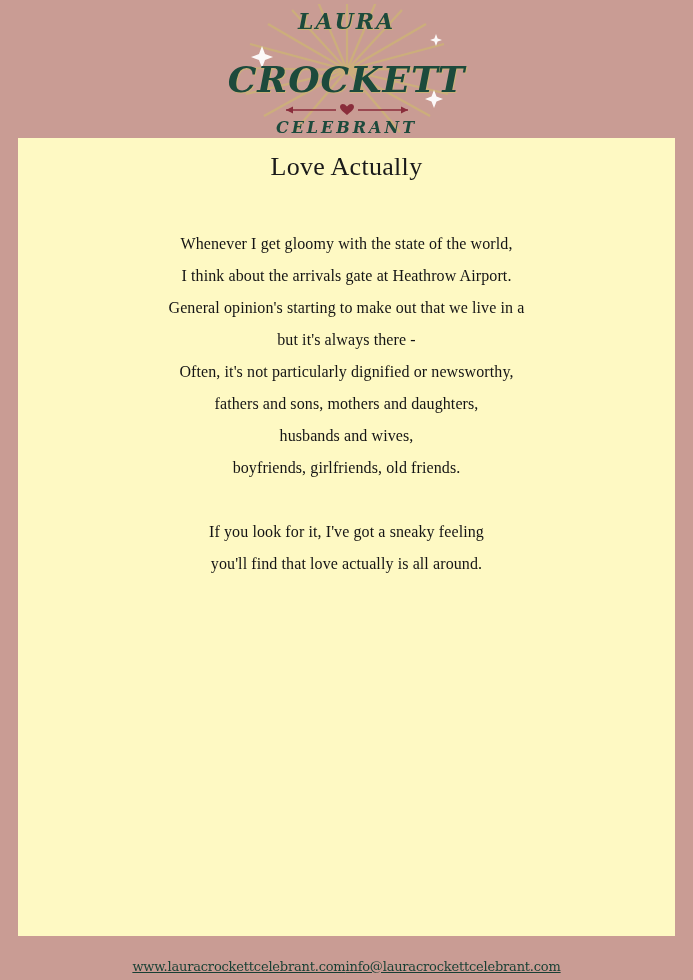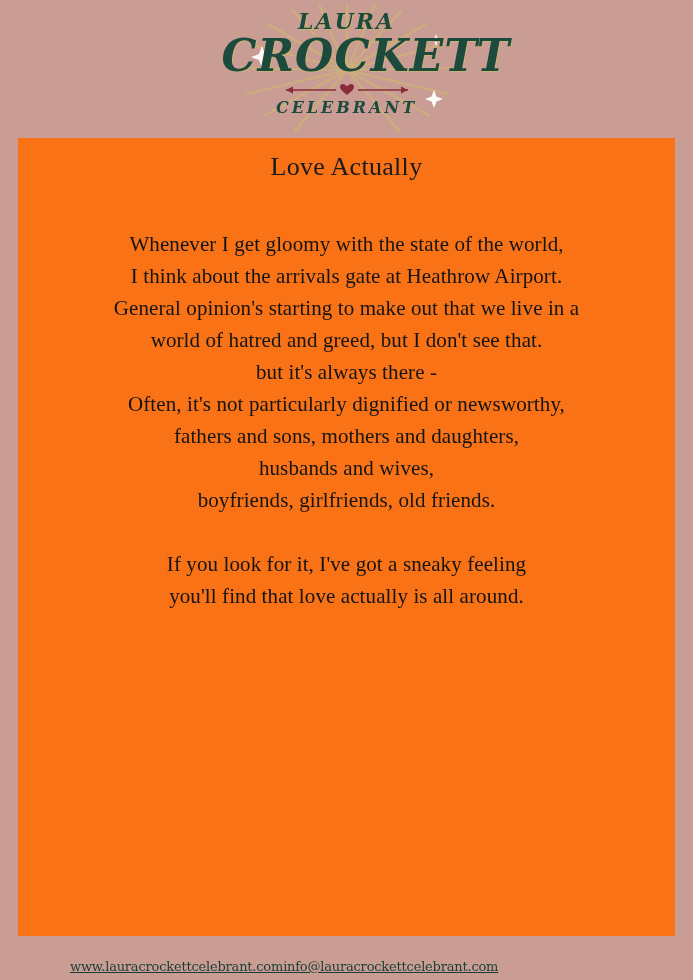--- a/index.html
+++ b/index.html
@@ -47,24 +47,25 @@
     font-style: italic;
     font-size: 22px;
     letter-spacing: 2px;
     line-height: 1.05;
     text-shadow: 1px 1px 0 #cdb07a;
   }
   .logo-line2 {
     font-family: "DejaVu Serif", serif;
     font-weight: bold;
     font-style: italic;
-    font-size: 44px;
+    font-size: 36px;
     letter-spacing: 1px;
     line-height: 1.05;
     text-shadow: 1px 1px 0 #cdb07a;
+    margin-top: 28px;
   }
   .logo-divider {
     margin: 4px auto 1px auto;
     width: 150px;
     height: 14px;
     position: relative;
   }
   .logo-line3 {
     font-family: "DejaVu Serif", serif;
     font-weight: bold;
@@ -74,36 +75,36 @@
     color: #1c4a3c;
   }
 
   
   .page {
     position: absolute;
     left: 18px;
     top: 138px;
     width: 657px;
     height: 798px;
-    background: #f97316;
+    background: #fef9c3;
     box-sizing: border-box;
     padding: 14px 24px 0 24px;
   }
   .doc-title {
     text-align: center;
     font-size: 26px;
     color: #1a1a1a;
     letter-spacing: 0.3px;
     margin: 0 0 0 0;
     font-family: "Liberation Serif", serif;
   }
   .poem {
     margin-top: 46px;
     text-align: center;
-    font-size: 21px;
+    font-size: 16px;
     line-height: 32px;
     color: #141414;
     font-family: "Liberation Serif", serif;
     letter-spacing: 0.1px;
   }
   .poem .stanza-gap {
     display: block;
     height: 32px;
   }
   .poem-line {
@@ -113,21 +114,21 @@
 
   
   .footer {
     position: absolute;
     left: 0;
     top: 936px;
     width: 693px;
     height: 44px;
     display: flex;
     align-items: flex-end;
-    justify-content: flex-start;
+    justify-content: center;
     box-sizing: border-box;
     padding: 0 70px 6px 70px;
   }
   .footer a, .footer span.footer-text {
     font-family: "DejaVu Serif", serif;
     font-size: 13px;
     color: #173f33;
     text-decoration: underline;
     letter-spacing: -0.2px;
     white-space: nowrap;
@@ -182,21 +183,20 @@
     </div>
   </div>
 </div>
 
 <div class="page">
   <div class="doc-title">Love Actually</div>
   <div class="poem">
     <span class="poem-line">Whenever I get gloomy with the state of the world,</span>
     <span class="poem-line">I think about the arrivals gate at Heathrow Airport.</span>
     <span class="poem-line">General opinion's starting to make out that we live in a</span>
-    <span class="poem-line">world of hatred and greed, but I don't see that.</span>
     <span class="poem-line">but it's always there -</span>
     <span class="poem-line">Often, it's not particularly dignified or newsworthy,</span>
     <span class="poem-line">fathers and sons, mothers and daughters,</span>
     <span class="poem-line">husbands and wives,</span>
     <span class="poem-line">boyfriends, girlfriends, old friends.</span>
     <span class="stanza-gap"></span>
     <span class="poem-line">If you look for it, I've got a sneaky feeling</span>
     <span class="poem-line">you'll find that love actually is all around.</span>
   </div>
 </div>

